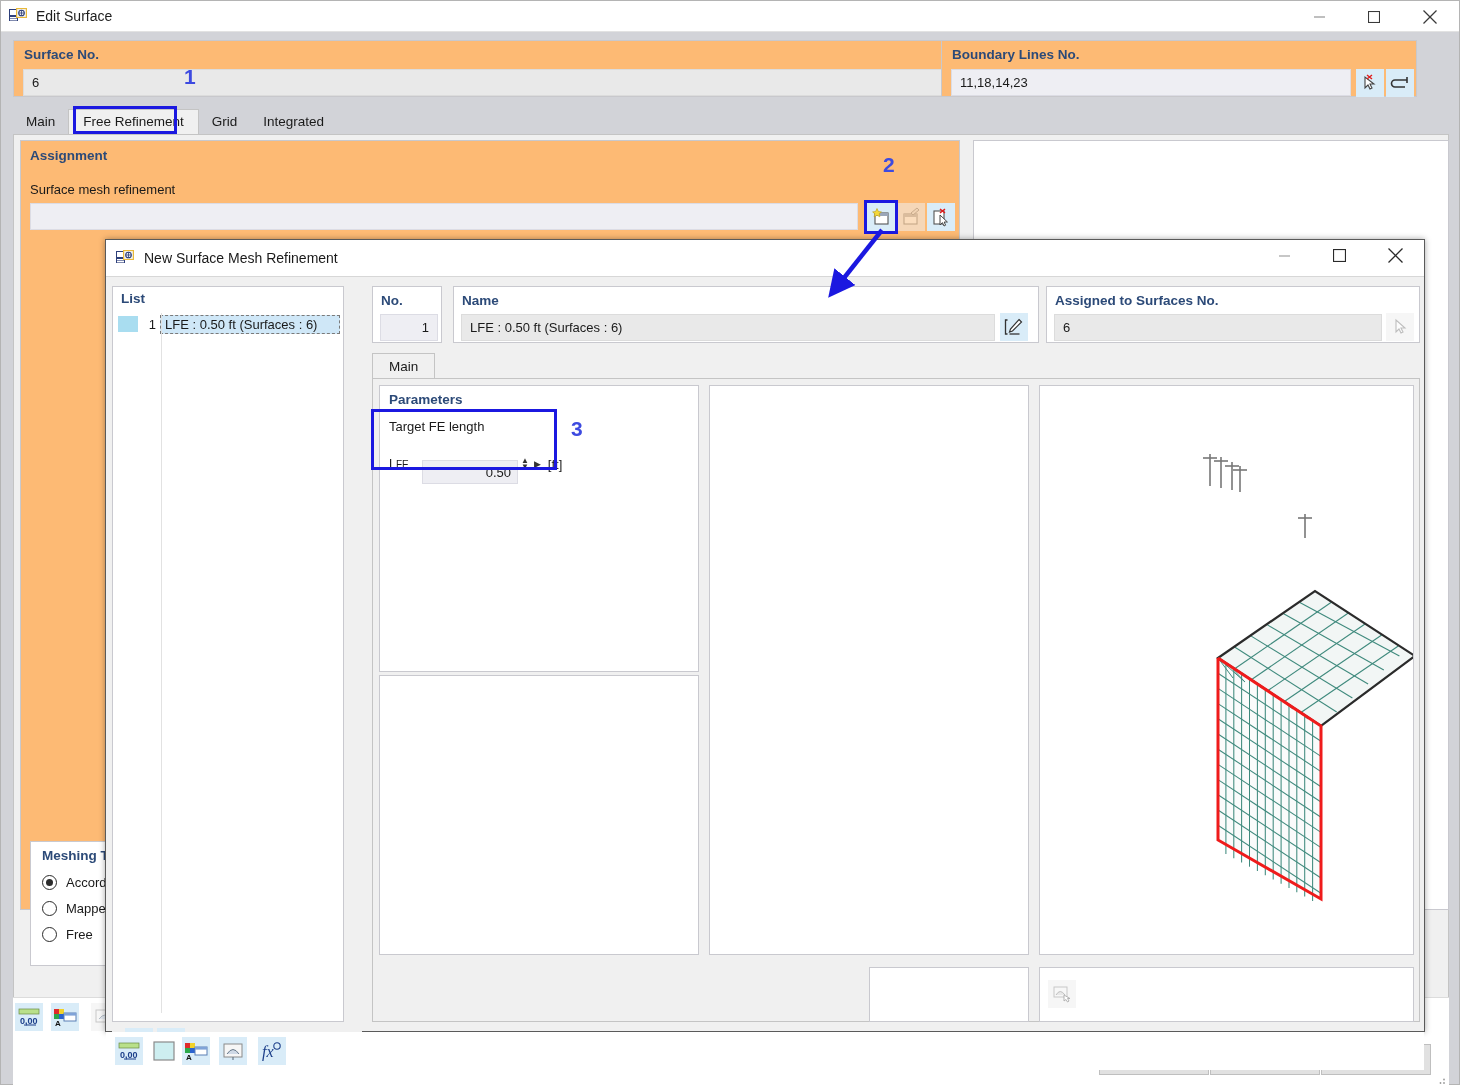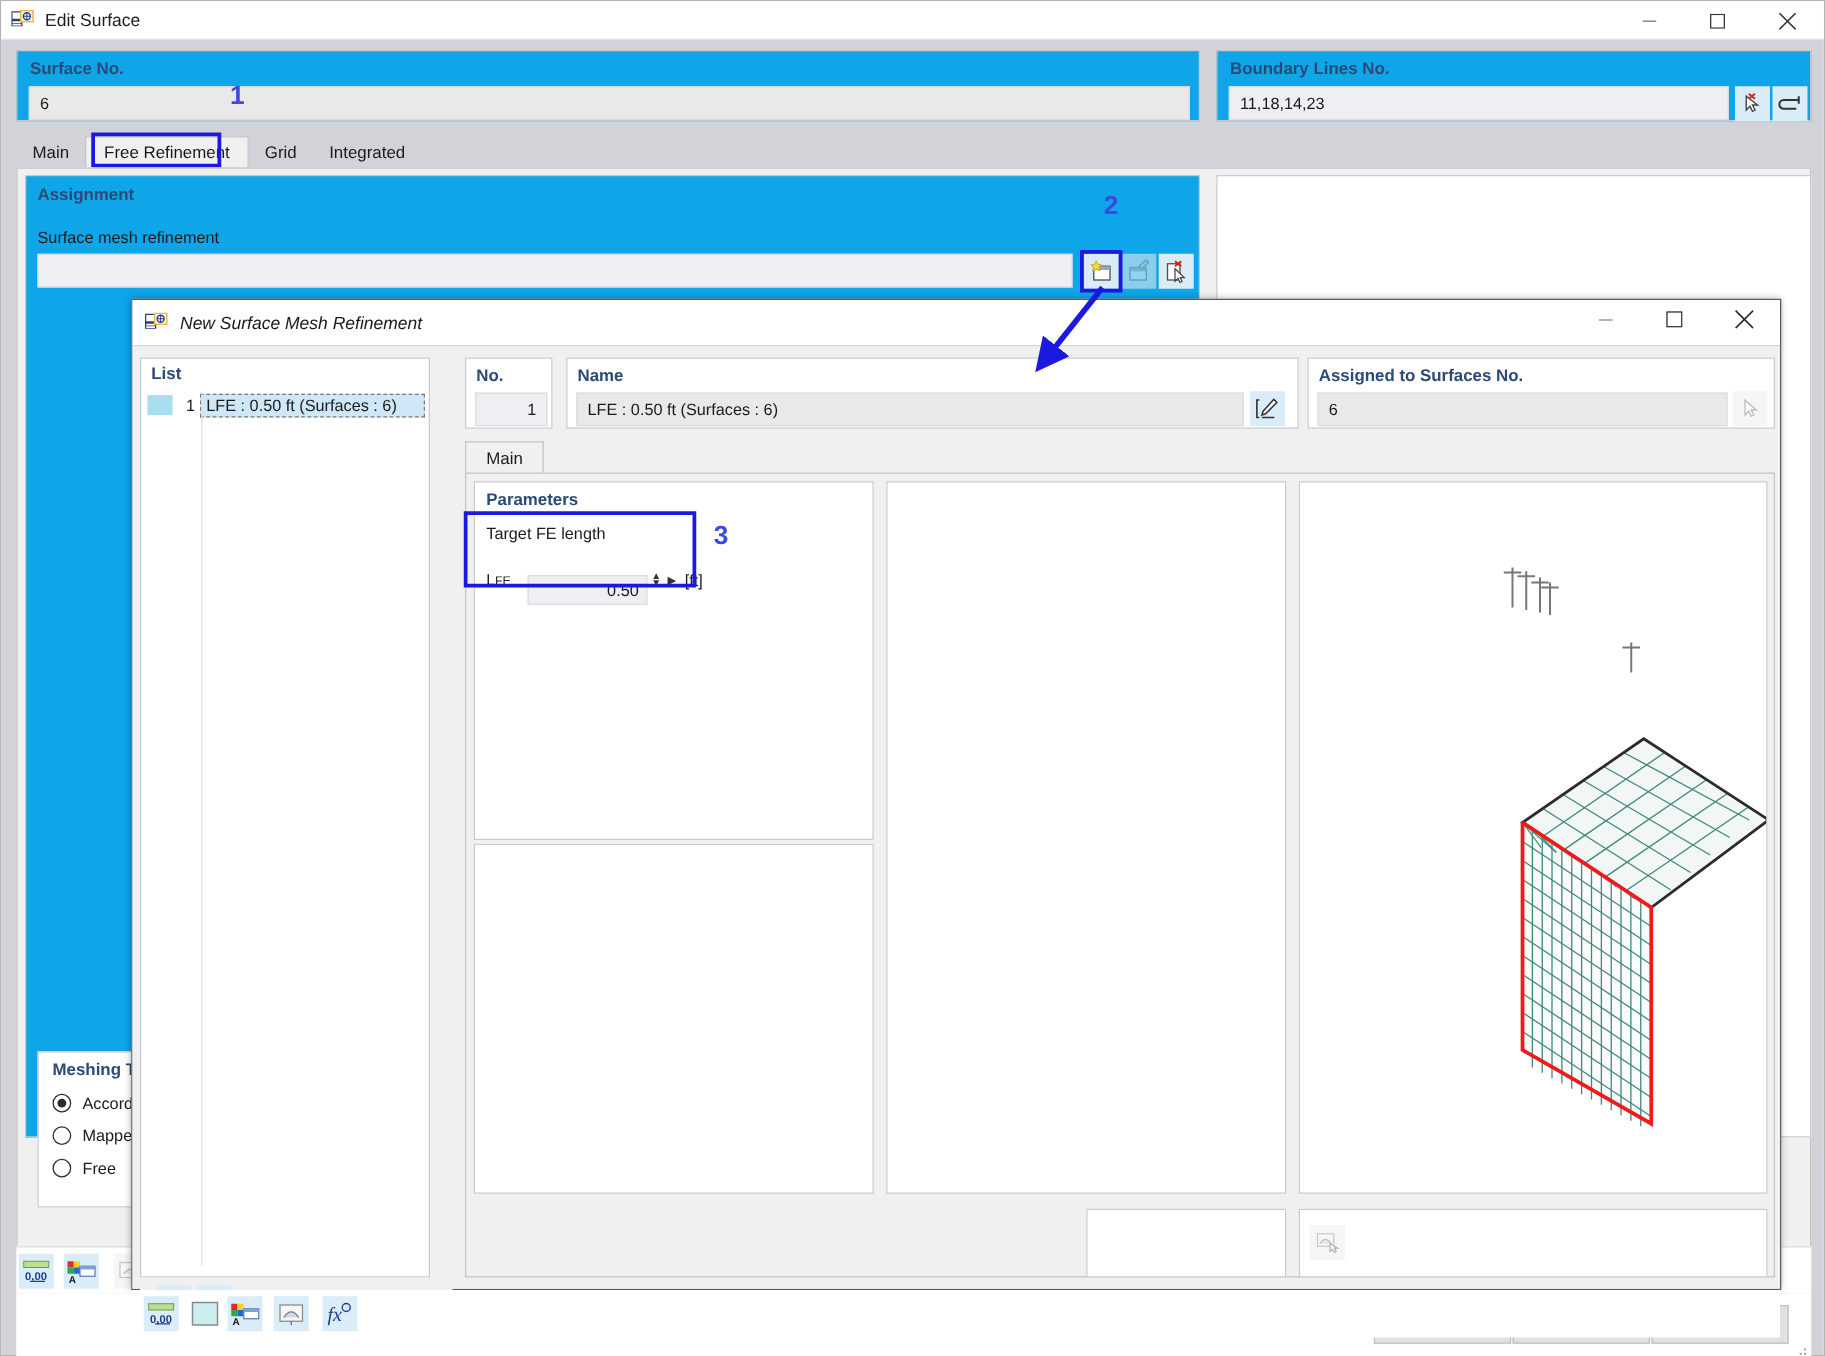--- a/index.html
+++ b/index.html
@@ -30,21 +30,21 @@
   .win-btn.close { width: 58px; }
   .win-btn svg { display: block; }
 
   
   .app-icon { width: 19px; height: 17px; position: relative; display: inline-block; }
 
   
   .parent-body { position: absolute; left: 0; top: 31px; right: 0; bottom: 0; background: #d2d3d8; }
 
   .group-box {
-    background: #0ea5e9; border: 1px solid #c8c8cc;
+    background: #fdba74; border: 1px solid #c8c8cc;
   }
   .group-label { color: #2c4a78; font-weight: bold; font-size: 13.5px; }
 
   .field-ro {
     background: #eeeef3; border: 1px solid #dcdce4; height: 27px;
     display: flex; align-items: center; padding: 0 8px; font-size: 13px;
   }
   .field-gray {
     background: #e9e9e9; border: 1px solid #dcdcdc; height: 27px;
     display: flex; align-items: center; padding: 0 8px; font-size: 13px;
@@ -70,21 +70,21 @@
   .ibtn { width: 28px; height: 28px; display: inline-flex; align-items: center; justify-content: center; background: #d9ecf8; border: 1px solid transparent; }
   .ibtn.plain { background: transparent; }
   .ibtn.dis { background: #f0f0f0; opacity: .55; }
 
   
   .win-child {
     position: absolute; left: 105px; top: 239px; width: 1320px; height: 793px;
     background: #f0f0f0; border: 1px solid #5a5a5a; box-shadow: 0 0 6px rgba(0,0,0,.35);
   }
   .child-titlebar { height: 36px; background: #ffffff; display: flex; align-items: center; padding-left: 10px; position: relative; }
-  .child-title-text { font-size: 14px; margin-left: 9px; font-style: italic; }
+  .child-title-text { font-size: 14px; margin-left: 9px; }
   .child-body { position: absolute; left: 0; top: 36px; right: 0; bottom: 0; background: #f0f0f0; border-top: 1px solid #d7d7d7; }
 
   .panel-white { background: #ffffff; border: 1px solid #c9c9cf; }
 
   
   .list-head { color: #2c4a78; font-weight: bold; font-size: 13.5px; padding: 4px 8px; }
   .list-row { display: flex; align-items: center; height: 22px; font-size: 13px; }
   .list-swatch { width: 20px; height: 16px; background: #a9ddf0; margin-left: 4px; }
   .list-num { width: 22px; text-align: right; padding-right: 4px; }
   .list-name { flex: 1; background: #cfe7f7; border: 1px dashed #7a7a7a; padding: 1px 4px; margin-right: 2px; }
@@ -140,21 +140,21 @@
       </div>
     </div>
 
     <div class="parent-body">
 
       <div class="group-box" style="position:absolute;left:12px;top:8px;width:947px;height:57px;">
         <div class="group-label" style="position:absolute;left:10px;top:6px;">Surface No.</div>
         <div class="field-gray" style="position:absolute;left:9px;top:28px;width:929px;">6</div>
       </div>
 
-      <div class="group-box" style="position:absolute;left:972px;top:8px;width:476px;height:57px;">
+      <div class="group-box" style="position:absolute;left:940px;top:8px;width:476px;height:57px;">
         <div class="group-label" style="position:absolute;left:10px;top:6px;">Boundary Lines No.</div>
         <div class="field-ro" style="position:absolute;left:9px;top:28px;width:400px;">11,18,14,23</div>
         <div class="ibtn" style="position:absolute;left:414px;top:28px;">
           <svg width="18" height="18" viewBox="0 0 18 18">
             <path d="M4 3 L4 14 L7 11 L9 15 L11 14 L9 10 L13 10 Z" fill="#ffffff" stroke="#444" stroke-width="1.1"></path>
             <path d="M6 1 L11 5 M11 1 L6 5" stroke="#e01b1b" stroke-width="1.4"></path>
           </svg>
         </div>
         <div class="ibtn" style="position:absolute;left:444px;top:28px;">
           <svg width="20" height="16" viewBox="0 0 20 16">

